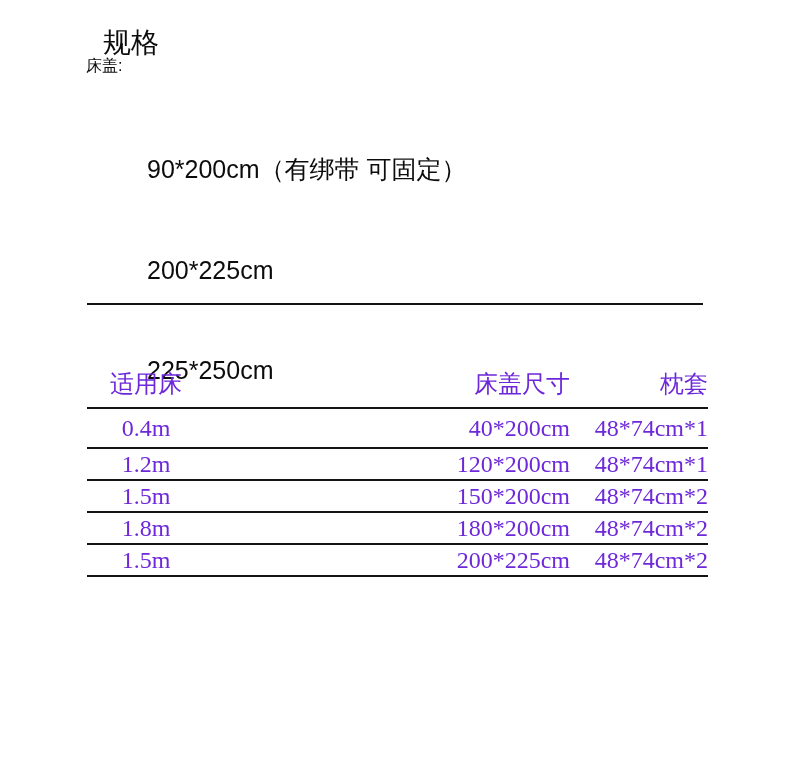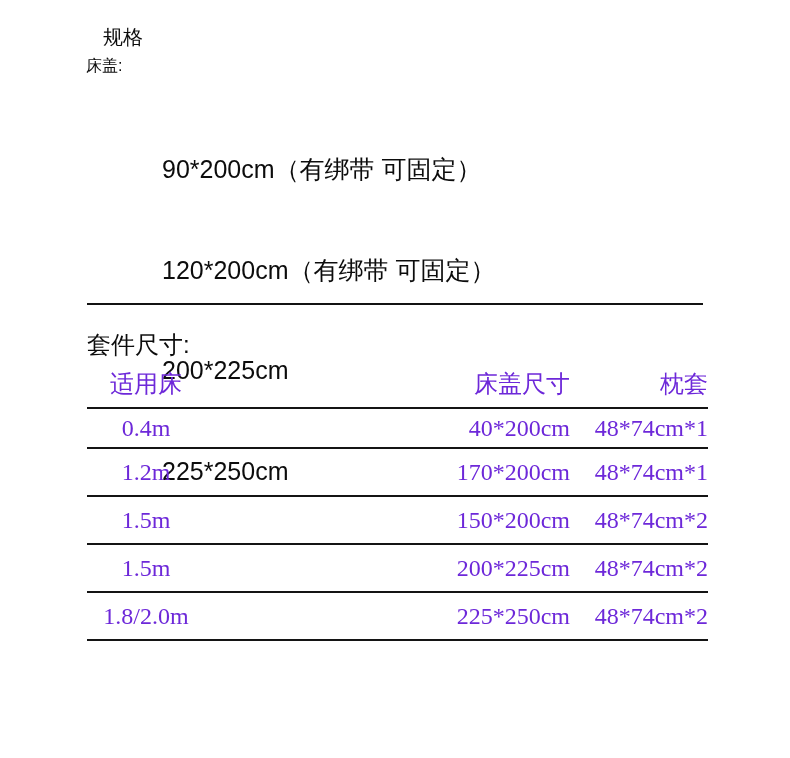--- a/index.html
+++ b/index.html
@@ -9,33 +9,33 @@
     height: 758px;
     background: #ffffff;
     color: #0c0c0c;
     font-family: "Liberation Sans", "DejaVu Sans", sans-serif;
     overflow: hidden;
   }
   .spec-title {
     position: absolute;
     left: 103px;
     top: 24px;
-    font-size: 20px;
+    font-size: 28px;
     white-space: pre;
   }
   .spec-label {
     position: absolute;
     left: 86px;
     top: 56px;
     font-size: 16px;
     white-space: pre;
   }
   .spec-list {
     position: absolute;
-    left: 162px;
+    left: 147px;
     top: 86px;
     margin: 0;
     padding: 0;
     list-style: none;
     font-size: 25px;
     line-height: 33.5px;
     white-space: pre;
   }
   .divider {
     position: absolute;
@@ -60,76 +60,74 @@
     border-collapse: collapse;
     font-size: 24px;
     color: #6d28d9;
     table-layout: fixed;
     font-family: Liberation Serif, serif;
   }
   .size-table th { font-weight: 400; }
   .size-table th, .size-table td { padding: 0; white-space: nowrap; }
   .size-table tr { border-bottom: 2px solid #141414; }
   .size-table thead tr { height: 48px; }
-  .size-table tbody tr { height: 48px; }
+  .size-table tbody tr { height: 32px; }
   .size-table tbody tr:first-child { height: 40px; }
   .col-bed    { width: 118px; text-align: center; }
   .col-cover  { width: 290px; text-align: right; padding-left: 75px !important; }
   .col-pillow { text-align: right; }
 </style>
 </head>
 <body>
 
 <div class="page">
 
   <div class="spec-title">规格</div>
 
   <div class="spec-label">床盖:</div>
 
   <ul class="spec-list">
     <li>90*200cm（有绑带 可固定）</li>
-    <li>120*200cm（有绑带 可固定）</li>
     <li>200*225cm</li>
     <li>225*250cm</li>
   </ul>
 
   <div class="divider"></div>
 
-  <div class="size-title">套件尺寸:</div>
 
   <table class="size-table">
     <thead>
       <tr>
         <th class="col-bed">适用床</th>
         <th class="col-cover">床盖尺寸</th>
         <th class="col-pillow">枕套</th>
       </tr>
     </thead>
     <tbody>
       <tr>
         <td class="col-bed">0.4m</td>
         <td class="col-cover">40*200cm</td>
         <td class="col-pillow">48*74cm*1</td>
       </tr>
       <tr>
         <td class="col-bed">1.2m</td>
-        <td class="col-cover">170*200cm</td>
+        <td class="col-cover">120*200cm</td>
         <td class="col-pillow">48*74cm*1</td>
       </tr>
       <tr>
         <td class="col-bed">1.5m</td>
         <td class="col-cover">150*200cm</td>
         <td class="col-pillow">48*74cm*2</td>
       </tr>
       <tr>
-        <td class="col-bed">1.5m</td>
-        <td class="col-cover">200*225cm</td>
+        <td class="col-bed">1.8m</td>
+        <td class="col-cover">180*200cm</td>
         <td class="col-pillow">48*74cm*2</td>
       </tr>
       <tr>
-        <td class="col-bed">1.8/2.0m</td>
-        <td class="col-cover">225*250cm</td>
+        <td class="col-bed">1.5m</td>
+        <td class="col-cover">200*225cm</td>
         <td class="col-pillow">48*74cm*2</td>
       </tr>
     </tbody>
   </table>
 
 </div>
 
 </body></html>

